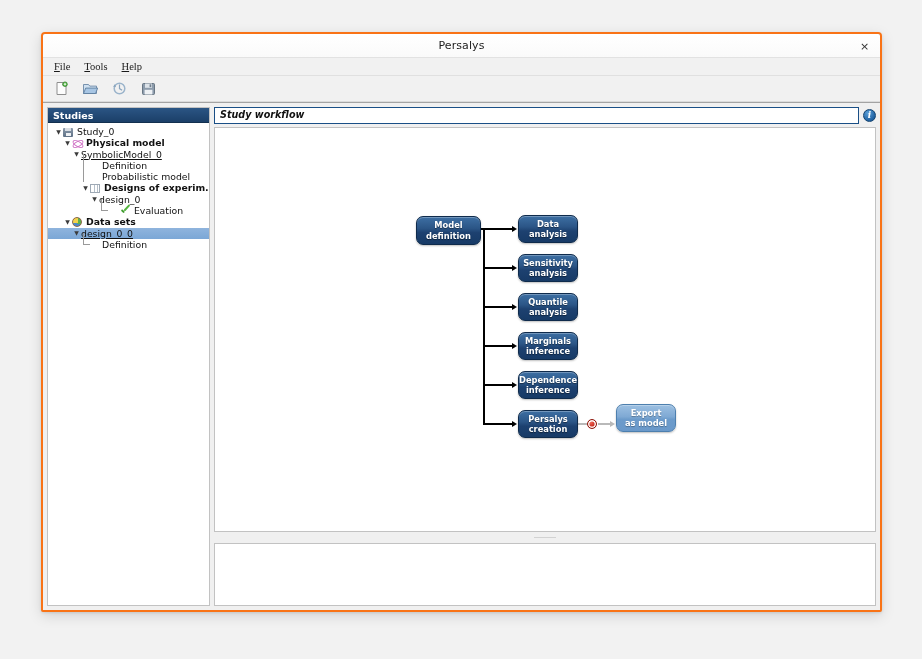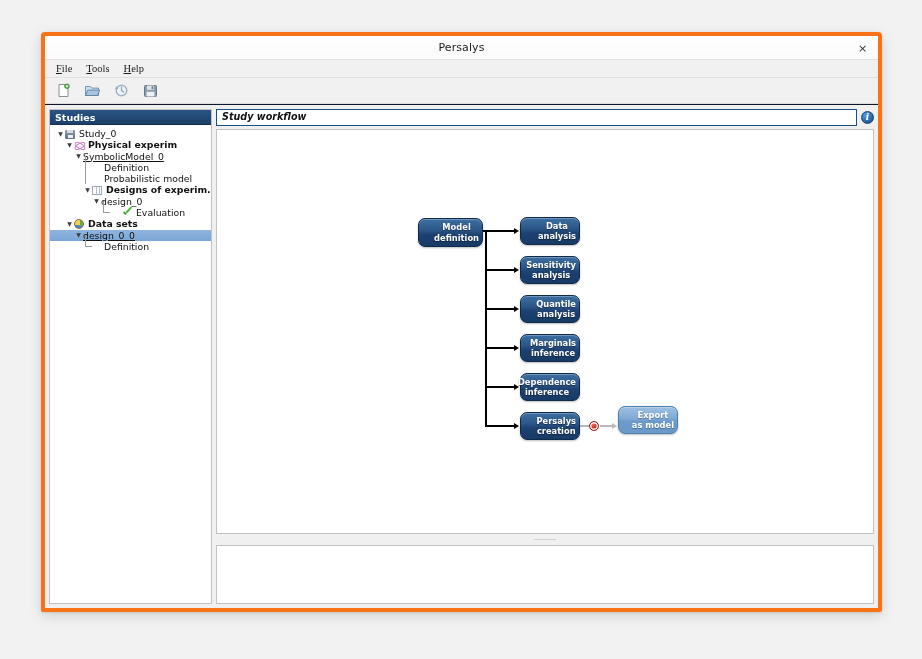--- a/index.html
+++ b/index.html
@@ -9,22 +9,22 @@
     background: #f2f2f2;
     font-family: "DejaVu Sans", "Liberation Sans", sans-serif;
     overflow: hidden;
   }
 
   
   .window {
     position: absolute;
     left: 41px; top: 32px;
     width: 841px; height: 580px;
-    background: #0f172a;
-    border: 4px solid #f97316;
+    background: #a3a3a3;
+    border: 2px solid #f97316;
     border-radius: 4px 4px 2px 2px;
     box-shadow: 0 4px 14px rgba(0,0,0,0.13), 0 1px 3px rgba(0,0,0,0.10);
     overflow: hidden;
   }
 
   .titlebar {
     position: relative;
     height: 24px;
     background: linear-gradient(#ffffff, #fafafa);
     border-bottom: 1px solid #e2e2e2;
@@ -333,21 +333,21 @@
   .node {
     position: absolute;
     border-radius: 7px;
     text-align: center;
     font-size: 8.3px;
     font-weight: bold;
     color: #ffffff;
     line-height: 10.5px;
     display: flex;
     align-items: center;
-    justify-content: flex-end;
+    justify-content: center;
     cursor: pointer;
     background: linear-gradient(180deg, #3d6fa3 0%, #2b5586 42%, #1d4170 58%, #173a66 100%);
     border: 1px solid #0f2b4c;
     box-shadow: inset 0 1px 0 rgba(255,255,255,0.28), 0 1px 2px rgba(0,0,0,0.25);
     text-shadow: 0 1px 1px rgba(0,0,0,0.45);
     padding: 0 3px;
   }
   .node.disabled {
     background: linear-gradient(180deg, #9cc0e2 0%, #7fa9d4 45%, #6c9bcb 55%, #6a99ca 100%);
     border: 1px solid #4d7fae;
@@ -446,21 +446,21 @@
               <div class="ico-floppy"></div>
             </div>
             <div class="tree-label">Study_0</div>
           </div>
           <div class="tree-row">
             <div style="flex: 0 0 15px;"></div>
             <div class="twisty">▼</div>
             <div class="tree-ico">
               <div class="ico-atom"></div>
             </div>
-            <div class="tree-label bold">Physical experim</div>
+            <div class="tree-label bold">Physical model</div>
           </div>
           <div class="tree-row">
             <div style="flex: 0 0 24px;"></div>
             <div class="twisty">▼</div>
             <div class="tree-label link">SymbolicModel_0</div>
           </div>
           <div class="tree-row">
             <div style="flex: 0 0 33px;"></div>
             <div class="stub vline"></div>
             <div class="twisty"></div>

